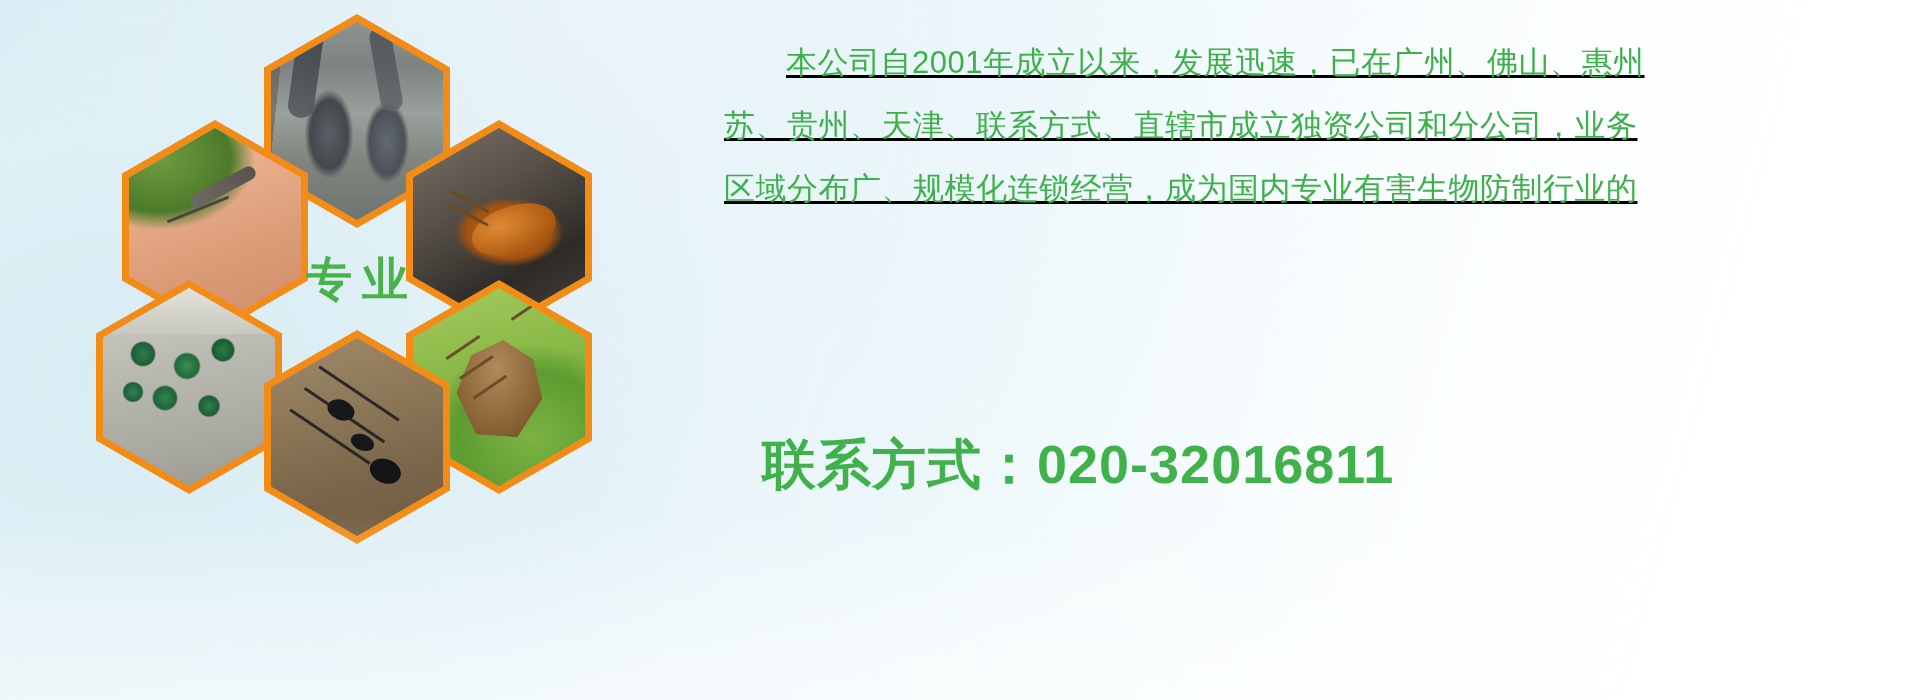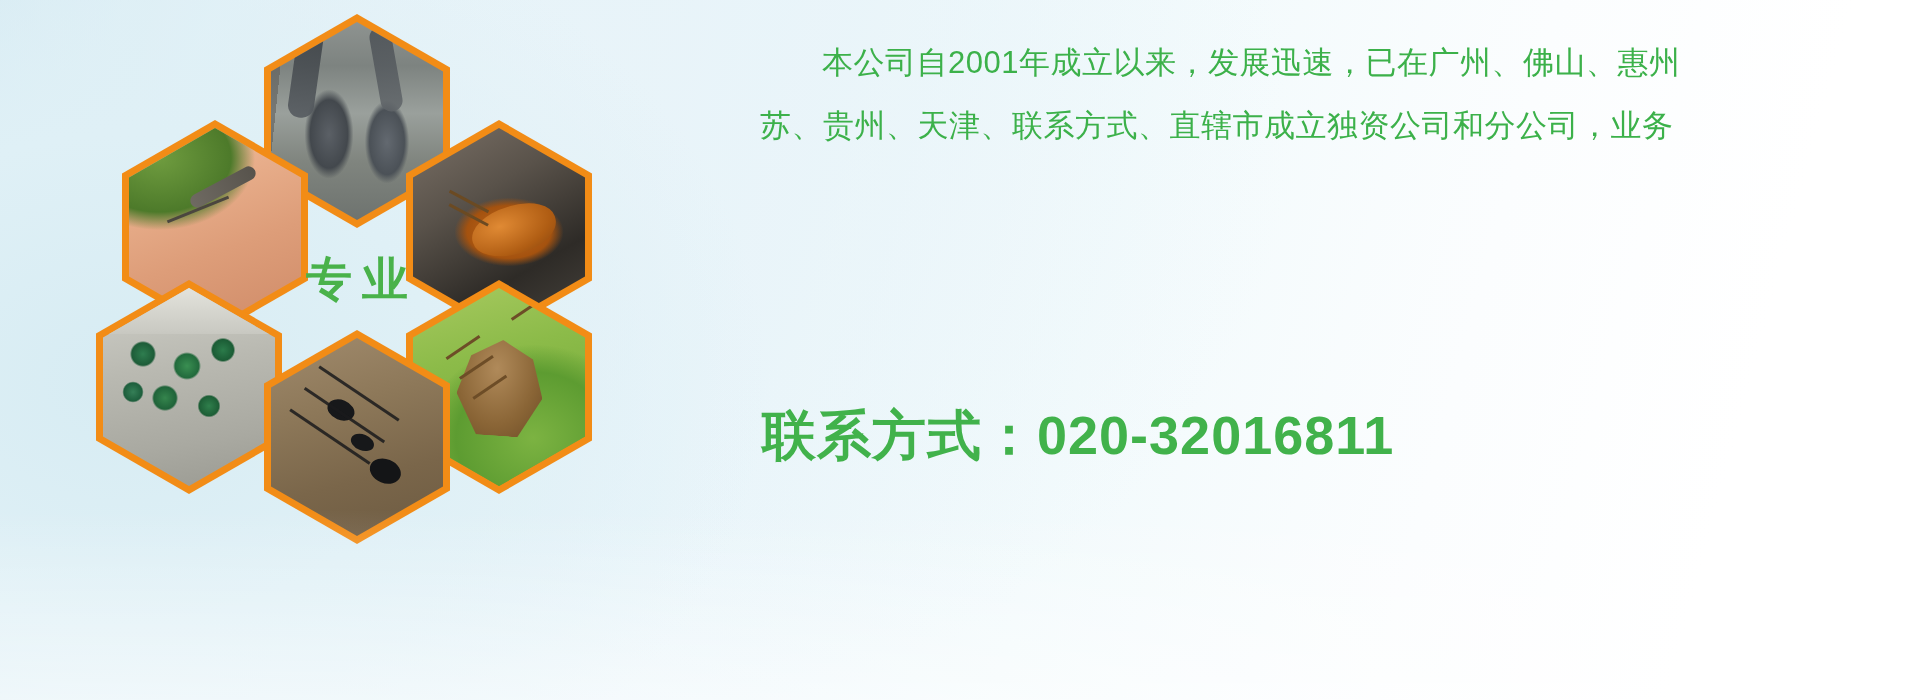--- a/index.html
+++ b/index.html
@@ -154,39 +154,39 @@
   }
   .hex-words span{
     color:#49b24a;
     font-size:46px;line-height:1;font-weight:700;
     letter-spacing:10px;text-indent:10px;
     white-space:nowrap;
   }
 
   
   .copy{
-    position:absolute;left:760px;top:34px;width:1120px;
+    position:absolute;left:724px;top:34px;width:1120px;text-decoration:underline;
   }
   .copy p{
     margin:0 0 6px 0;
     color:#3cb14a;
     font-size:31px;
     line-height:57px;
     letter-spacing:.5px;
     white-space:nowrap;
   }
   .copy p.first{text-indent:62px;}
 
   .contact{
     position:absolute;left:762px;top:398px;width:1120px;
     color:#41b24b;
     font-weight:700;
   }
   .contact .line1{
-    font-size:54px;line-height:74px;white-space:nowrap;letter-spacing:1px;
+    font-size:54px;line-height:74px;white-space:nowrap;letter-spacing:1px;margin-top:29px;
   }
   .contact .line2{
     font-size:54px;line-height:74px;white-space:nowrap;letter-spacing:1px;
     padding-left:276px;
   }
 </style>
 </head>
 <body>
 
 <div id="banner">
@@ -231,19 +231,20 @@
 
     <div class="hex-words">
       <span>专业</span>
     </div>
 
   </div>
 
   <div class="copy">
     <p class="first">本公司自2001年成立以来，发展迅速，已在广州、佛山、惠州</p>
     <p>苏、贵州、天津、联系方式、直辖市成立独资公司和分公司，业务</p>
+    <p>区域分布广、规模化连锁经营，成为国内专业有害生物防制行业的</p>
   </div>
 
   <div class="contact">
     <div class="line1">联系方式：020-32016811</div>
   </div>
 
 </div>
 
 </body></html>

